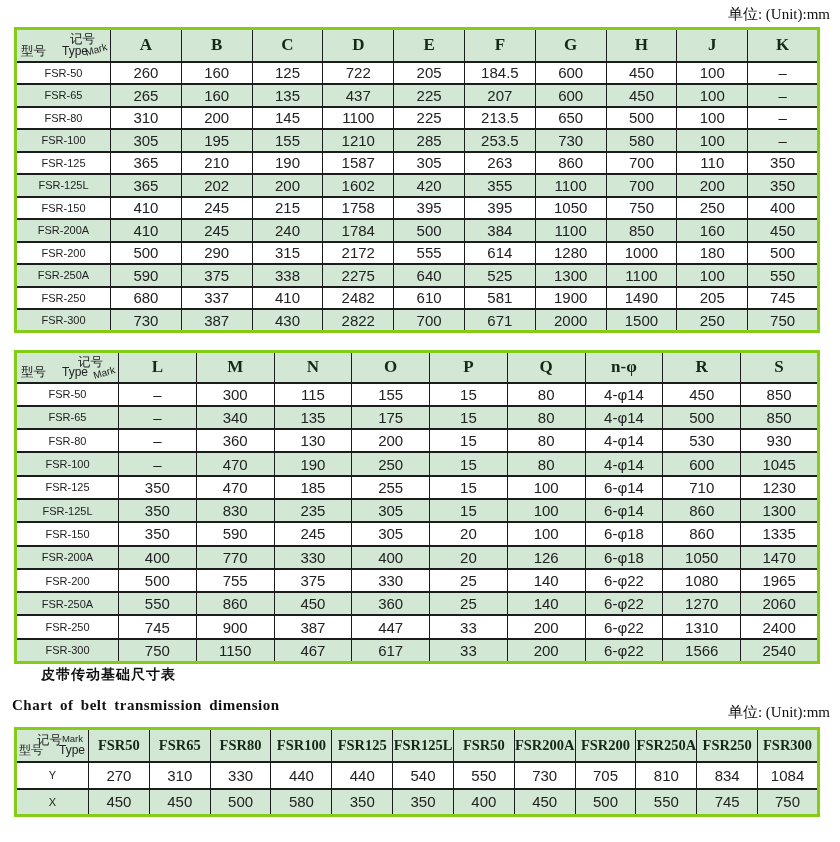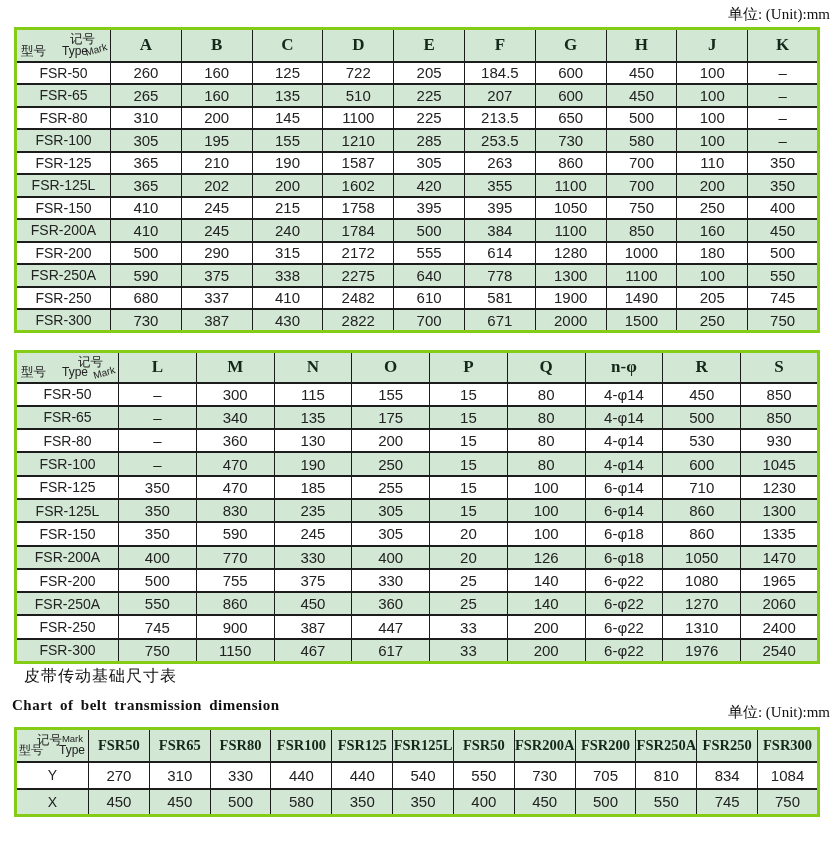--- a/index.html
+++ b/index.html
@@ -17,24 +17,24 @@
     font-weight: normal;
     font-size: 15px;
     color: #111;
     white-space: nowrap;
   }
   .unit-top { top: 5px; }
   .unit-bottom { top: 703px; }
 
   .section-title-zh {
     position: absolute;
-    left: 24px;
+    left: 41px;
     top: 666px;
-    font-size: 16px;
-    font-weight: normal;
+    font-size: 14px;
+    font-weight: bold;
     color: #111;
     letter-spacing: 1px;
   }
   .section-title-en {
     position: absolute;
     left: 12px;
     top: 697px;
     font-family: "Liberation Serif", serif;
     font-weight: bold;
     font-size: 15px;
@@ -75,21 +75,21 @@
   .dim-table tbody tr:nth-child(even) td { background: var(--green); }
   .dim-table tbody tr:nth-child(odd) td { background: #ffffff; }
 
   .col-letter {
     font-family: "Liberation Serif", serif;
     font-weight: bold;
     font-size: 17px;
     color: #15291a;
   }
   #t3 .col-letter { font-size: 14.5px; letter-spacing: 0; }
-  .type-cell { font-size: 14px; color: #222; }
+  .type-cell { font-size: 11px; color: #222; }
   .value-cell { font-size: 15px; color: #222; }
 
   
   th.corner {
     position: relative;
     background-image: linear-gradient(to bottom right,
       transparent calc(50% - 1px),
       #1c1c1c calc(50% - 1px),
       #1c1c1c calc(50% + 1px),
       transparent calc(50% + 1px));
@@ -177,21 +177,21 @@
         <td class="value-cell">600</td>
         <td class="value-cell">450</td>
         <td class="value-cell">100</td>
         <td class="value-cell">–</td>
       </tr>
       <tr>
         <td class="type-cell">FSR-65</td>
         <td class="value-cell">265</td>
         <td class="value-cell">160</td>
         <td class="value-cell">135</td>
-        <td class="value-cell">510</td>
+        <td class="value-cell">437</td>
         <td class="value-cell">225</td>
         <td class="value-cell">207</td>
         <td class="value-cell">600</td>
         <td class="value-cell">450</td>
         <td class="value-cell">100</td>
         <td class="value-cell">–</td>
       </tr>
       <tr>
         <td class="type-cell">FSR-80</td>
         <td class="value-cell">310</td>
@@ -283,21 +283,21 @@
         <td class="value-cell">180</td>
         <td class="value-cell">500</td>
       </tr>
       <tr>
         <td class="type-cell">FSR-250A</td>
         <td class="value-cell">590</td>
         <td class="value-cell">375</td>
         <td class="value-cell">338</td>
         <td class="value-cell">2275</td>
         <td class="value-cell">640</td>
-        <td class="value-cell">778</td>
+        <td class="value-cell">525</td>
         <td class="value-cell">1300</td>
         <td class="value-cell">1100</td>
         <td class="value-cell">100</td>
         <td class="value-cell">550</td>
       </tr>
       <tr>
         <td class="type-cell">FSR-250</td>
         <td class="value-cell">680</td>
         <td class="value-cell">337</td>
         <td class="value-cell">410</td>
@@ -490,21 +490,21 @@
       </tr>
       <tr>
         <td class="type-cell">FSR-300</td>
         <td class="value-cell">750</td>
         <td class="value-cell">1150</td>
         <td class="value-cell">467</td>
         <td class="value-cell">617</td>
         <td class="value-cell">33</td>
         <td class="value-cell">200</td>
         <td class="value-cell">6-φ22</td>
-        <td class="value-cell">1976</td>
+        <td class="value-cell">1566</td>
         <td class="value-cell">2540</td>
       </tr>
     </tbody>
   </table>
 
 <div class="section-title-zh">皮带传动基础尺寸表</div>
 
 <div class="section-title-en">Chart of belt transmission dimension</div>
 
 <div class="unit-label unit-bottom">单位: (Unit):mm</div>

